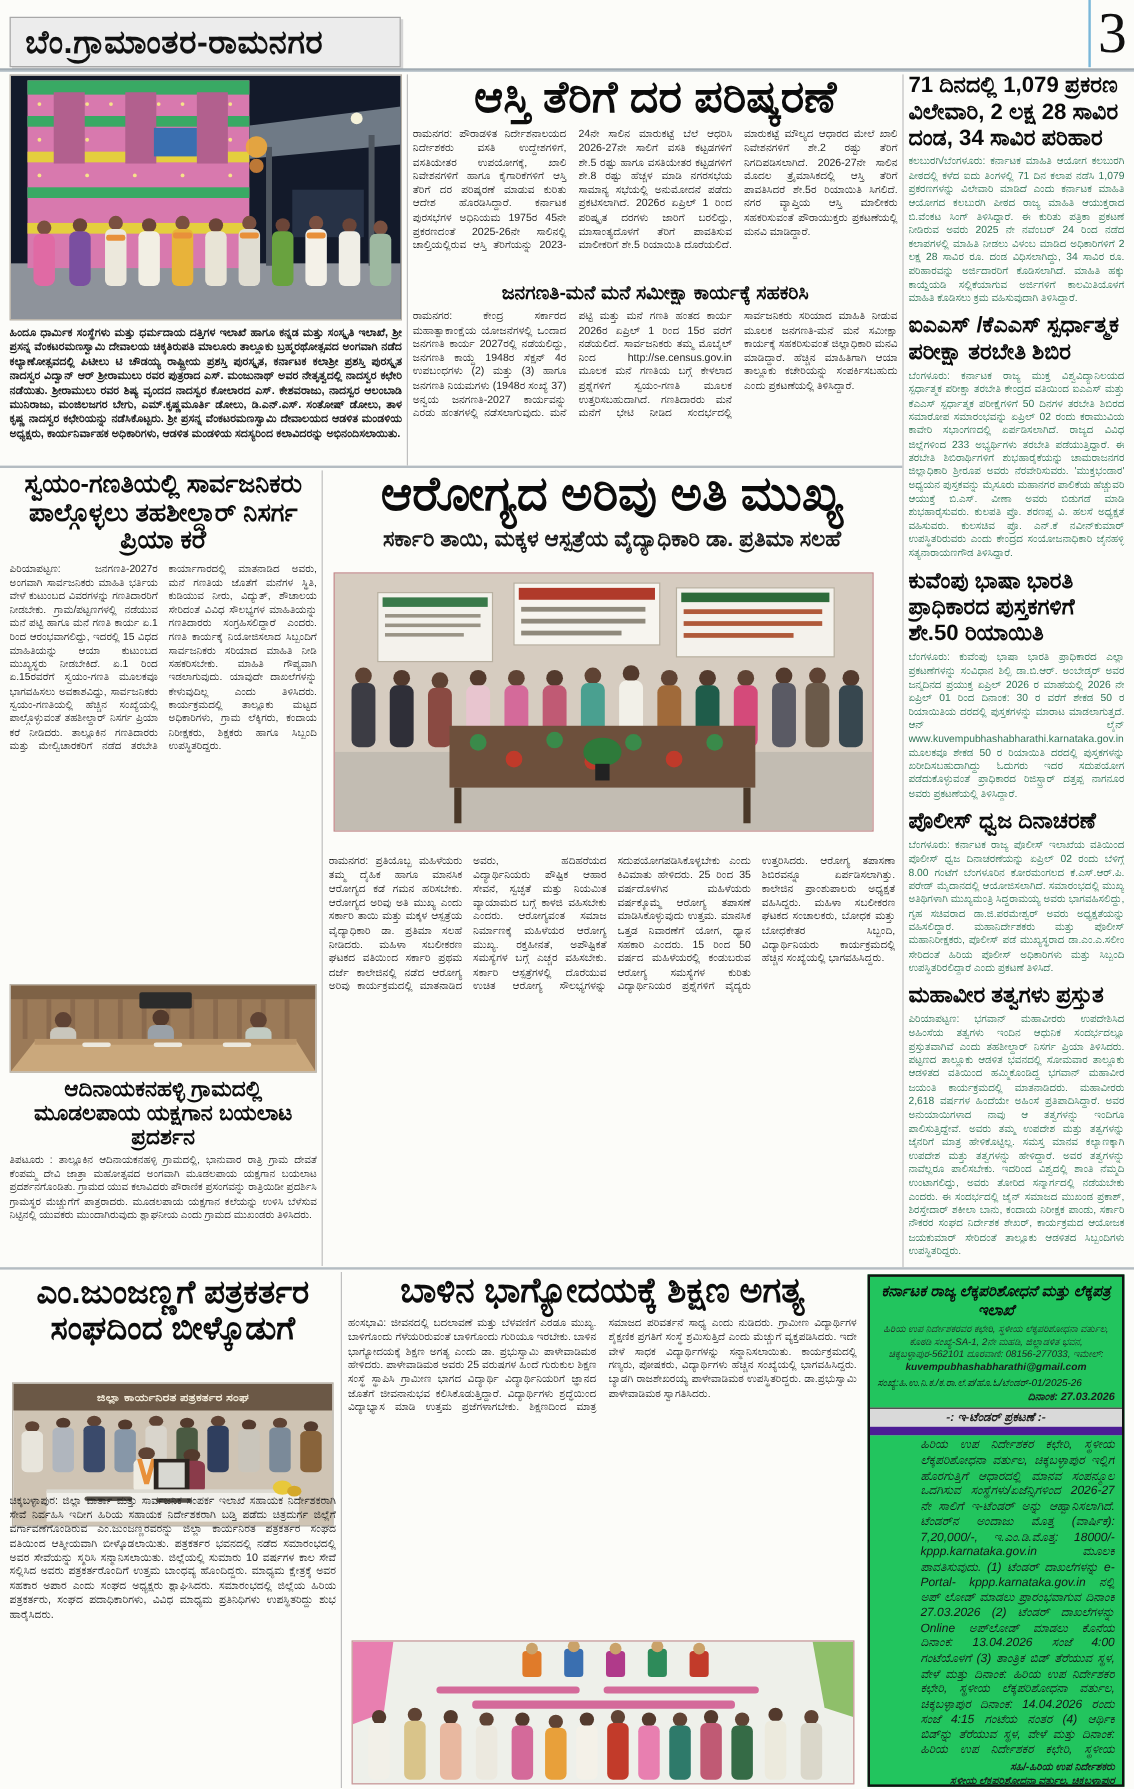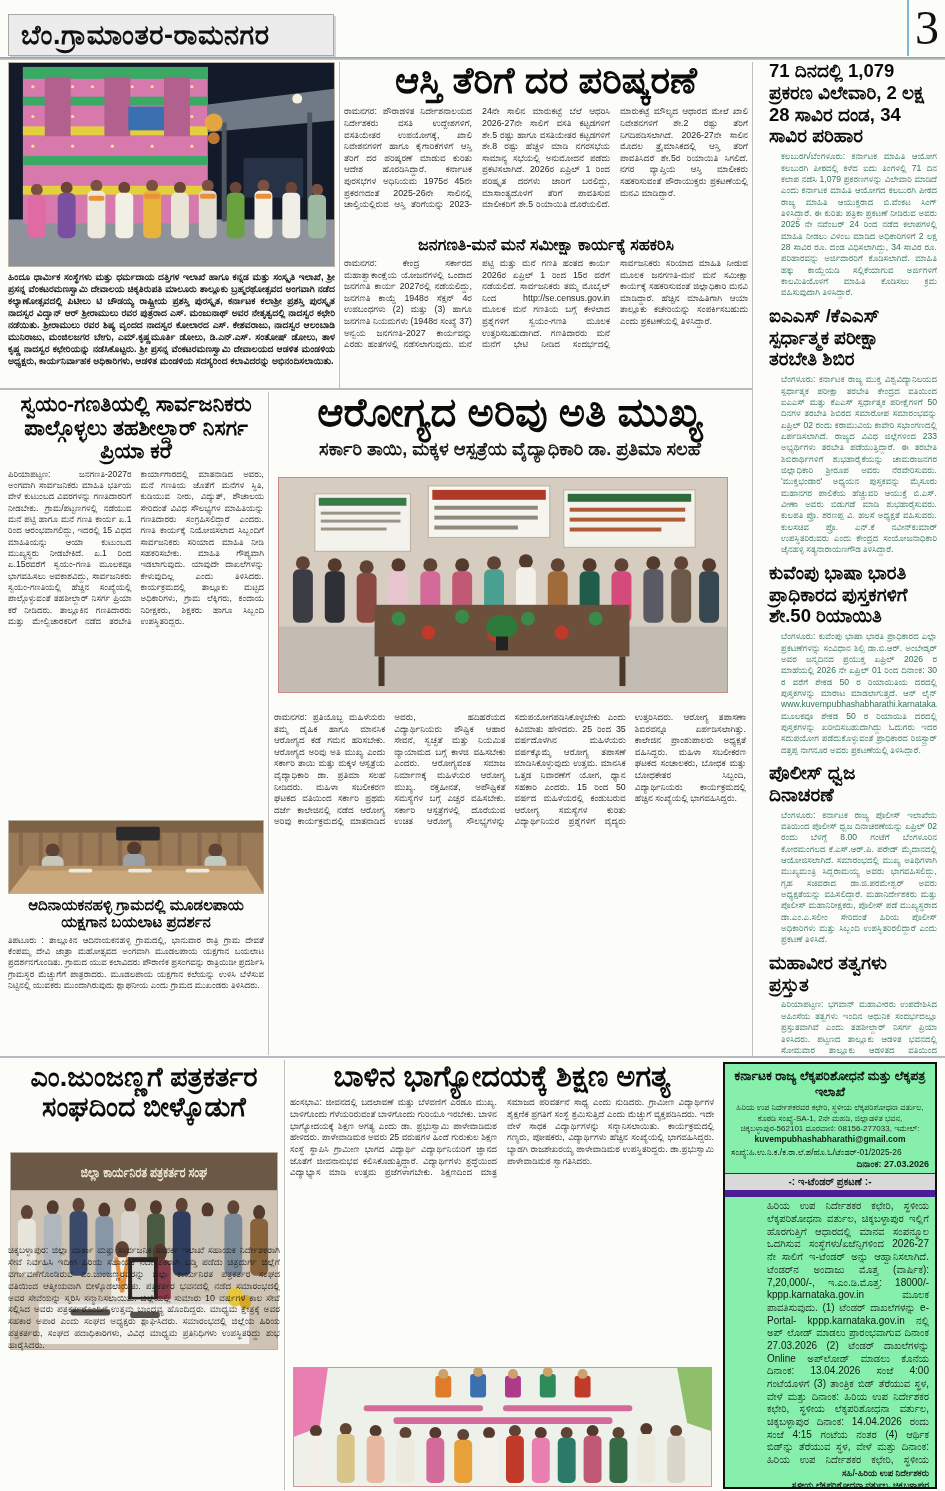--- a/index.html
+++ b/index.html
@@ -36,58 +36,58 @@
   }
   .rule-header{ position:absolute; left:0; top:57px; width:945px; height:3px;
     background:linear-gradient(#8f9aa2,#c9d2d8); }
   
   .vr{ position:absolute; width:1px; background:#bfbfbf; }
   .hr{ position:absolute; height:2px; background:#b4bcc2; }
   
   .headline{ font-weight:bold; color:#0c0c0c; text-align:center; line-height:1.12; }
   .subhead{ font-weight:bold; color:#1b1b1b; text-align:center; }
   .body-txt{ font-size:8.8px; line-height:1.32; text-align:justify; color:#1d1d1d; overflow:hidden; }
-  .teal .body-txt, .body-teal{ color:#2f7457;margin-left:24px; }
+  .teal .body-txt, .body-teal{ color:#2f7457; }
   .photo{ position:absolute; border:1px solid #b9b2a6; overflow:hidden; background:#ddd; }
   .photo svg{ display:block; width:100%; height:100%; }
   
   .caption{ position:absolute; left:8px; top:272px; width:327px; height:112px;
     font-size:9.2px; font-weight:600; line-height:1.3; text-align:justify; color:#151515; overflow:hidden;}
   .proptax{ position:absolute; left:344px; top:60px; width:404px; }
   .proptax .headline{ font-size:37px; }
   .proptax .body-txt{ margin-top:5px; column-count:3; column-gap:10px; height:128px; }
   .census{ position:absolute; left:344px; top:236px; width:404px; }
   .census .headline{ font-size:16px; }
   .census .body-txt{ margin-top:4px; column-count:3; column-gap:10px; height:110px; }
   
   .colc{ position:absolute; left:757px; top:60px; width:180px; height:996px; overflow:hidden;}
-  .colc h3{ font-size:18.5px; font-weight:bold; line-height:1.18; color:#0b0b0b; margin:6px 12px 4px;}
+  .colc h3{ font-size:18.5px; font-weight:bold; line-height:1.18; color:#0b0b0b; margin:6px 0 4px;}
   .colc .body-txt{ font-size:8.6px; }
   
   .selfcensus{ position:absolute; left:8px; top:392px; width:256px; }
   .selfcensus .headline{ font-size:21px; }
   .selfcensus .body-txt{ margin-top:6px; column-count:2; column-gap:9px; height:340px; font-size:8.6px;}
   .moodal{ position:absolute; left:8px; top:897px; width:256px; }
-  .moodal .headline{ font-size:15px; }
+  .moodal .headline{ font-size:18px; }
   .moodal .body-txt{ margin-top:4px; height:102px; font-size:8.6px;}
   .health{ position:absolute; left:274px; top:390px; width:472px; }
   .health .headline{ font-size:40px; }
   .health .subhead{ font-size:18px; margin-top:4px;}
   .health-body{ position:absolute; left:274px; top:700px; width:472px; height:354px;
     column-count:4; column-gap:9px;margin-top:12px; }
   
   .farewell-h{ position:absolute; left:8px; top:1062px; width:272px; }
   .farewell-h .headline{ font-size:27px; }
   .farewell-body{ position:absolute; left:8px; top:1245px; width:272px; height:172px; font-size:9px;}
   .education{ position:absolute; left:290px; top:1060px; width:424px; }
   .education .headline{ font-size:29px; }
   .education .body-txt{ margin-top:5px; column-count:2; column-gap:10px; height:258px; }
   
   .adbox{ position:absolute; left:723px; top:1062px; width:214px; height:427px;
-    border:2px solid #111; background:#86efac; padding:5px 6px; overflow:hidden;}
+    border:2px solid #111; background:#22c55e; padding:5px 6px; overflow:hidden;font-style:italic;}
   .ad-title{ font-size:12.5px; font-weight:bold; text-align:center; line-height:1.25; color:#0a0a0a;}
   .ad-addr{ font-size:8px; text-align:center; line-height:1.3; margin-top:3px; color:#222;}
   .ad-email{ font-size:8.5px; font-weight:bold; text-align:center; }
   .ad-ref{ font-size:8.3px; margin-top:3px; color:#111;}
   .ad-date{ font-size:9px; font-weight:bold; text-align:right; margin-top:1px;}
   .ad-bar{ margin:3px -6px; padding:2px 0; border-top:1px solid #333; border-bottom:7px solid #4c1d95;
     background:#d9d9d9; font-size:10px; font-weight:bold; text-align:center;}
   .ad-body{ font-size:10px; line-height:1.27; text-align:justify; color:#161616; height:268px; overflow:hidden;margin-left:36px;}
   .ad-sign{ font-size:8.6px; font-weight:bold; text-align:right; line-height:1.3;}
   .ad-bottomref{ font-size:7.6px; margin-top:2px; color:#222;}
@@ -396,21 +396,21 @@
       <rect x="100" y="180" width="6" height="30" fill="#4a3828"></rect>
         <rect x="342" y="180" width="6" height="30" fill="#4a3828"></rect>
     </svg>
   </div>
   <div class="body-txt health-body">ರಾಮನಗರ: ಪ್ರತಿಯೊಬ್ಬ ಮಹಿಳೆಯರು ತಮ್ಮ ದೈಹಿಕ ಹಾಗೂ ಮಾನಸಿಕ ಆರೋಗ್ಯದ ಕಡೆ ಗಮನ ಹರಿಸಬೇಕು. ಆರೋಗ್ಯದ ಅರಿವು ಅತಿ ಮುಖ್ಯ ಎಂದು ಸರ್ಕಾರಿ ತಾಯಿ ಮತ್ತು ಮಕ್ಕಳ ಆಸ್ಪತ್ರೆಯ ವೈದ್ಯಾಧಿಕಾರಿ ಡಾ. ಪ್ರತಿಮಾ ಸಲಹೆ ನೀಡಿದರು. ಮಹಿಳಾ ಸಬಲೀಕರಣ ಘಟಕದ ವತಿಯಿಂದ ಸರ್ಕಾರಿ ಪ್ರಥಮ ದರ್ಜೆ ಕಾಲೇಜಿನಲ್ಲಿ ನಡೆದ ಆರೋಗ್ಯ ಅರಿವು ಕಾರ್ಯಕ್ರಮದಲ್ಲಿ ಮಾತನಾಡಿದ ಅವರು, ಹದಿಹರೆಯದ ವಿದ್ಯಾರ್ಥಿನಿಯರು ಪೌಷ್ಟಿಕ ಆಹಾರ ಸೇವನೆ, ಸ್ವಚ್ಛತೆ ಮತ್ತು ನಿಯಮಿತ ವ್ಯಾಯಾಮದ ಬಗ್ಗೆ ಕಾಳಜಿ ವಹಿಸಬೇಕು ಎಂದರು. ಆರೋಗ್ಯವಂತ ಸಮಾಜ ನಿರ್ಮಾಣಕ್ಕೆ ಮಹಿಳೆಯರ ಆರೋಗ್ಯ ಮುಖ್ಯ. ರಕ್ತಹೀನತೆ, ಅಪೌಷ್ಟಿಕತೆ ಸಮಸ್ಯೆಗಳ ಬಗ್ಗೆ ಎಚ್ಚರ ವಹಿಸಬೇಕು. ಸರ್ಕಾರಿ ಆಸ್ಪತ್ರೆಗಳಲ್ಲಿ ದೊರೆಯುವ ಉಚಿತ ಆರೋಗ್ಯ ಸೌಲಭ್ಯಗಳನ್ನು ಸದುಪಯೋಗಪಡಿಸಿಕೊಳ್ಳಬೇಕು ಎಂದು ಕಿವಿಮಾತು ಹೇಳಿದರು. 25 ರಿಂದ 35 ವರ್ಷದೊಳಗಿನ ಮಹಿಳೆಯರು ವರ್ಷಕ್ಕೊಮ್ಮೆ ಆರೋಗ್ಯ ತಪಾಸಣೆ ಮಾಡಿಸಿಕೊಳ್ಳುವುದು ಉತ್ತಮ. ಮಾನಸಿಕ ಒತ್ತಡ ನಿವಾರಣೆಗೆ ಯೋಗ, ಧ್ಯಾನ ಸಹಕಾರಿ ಎಂದರು. 15 ರಿಂದ 50 ವರ್ಷದ ಮಹಿಳೆಯರಲ್ಲಿ ಕಂಡುಬರುವ ಆರೋಗ್ಯ ಸಮಸ್ಯೆಗಳ ಕುರಿತು ವಿದ್ಯಾರ್ಥಿನಿಯರ ಪ್ರಶ್ನೆಗಳಿಗೆ ವೈದ್ಯರು ಉತ್ತರಿಸಿದರು. ಆರೋಗ್ಯ ತಪಾಸಣಾ ಶಿಬಿರವನ್ನೂ ಏರ್ಪಡಿಸಲಾಗಿತ್ತು. ಕಾಲೇಜಿನ ಪ್ರಾಂಶುಪಾಲರು ಅಧ್ಯಕ್ಷತೆ ವಹಿಸಿದ್ದರು. ಮಹಿಳಾ ಸಬಲೀಕರಣ ಘಟಕದ ಸಂಚಾಲಕರು, ಬೋಧಕ ಮತ್ತು ಬೋಧಕೇತರ ಸಿಬ್ಬಂದಿ, ವಿದ್ಯಾರ್ಥಿನಿಯರು ಕಾರ್ಯಕ್ರಮದಲ್ಲಿ ಹೆಚ್ಚಿನ ಸಂಖ್ಯೆಯಲ್ಲಿ ಭಾಗವಹಿಸಿದ್ದರು.</div>
 
   <div class="farewell-h">
     <div class="headline">ಎಂ.ಜುಂಜಣ್ಣಗೆ ಪತ್ರಕರ್ತರ ಸಂಘದಿಂದ ಬೀಳ್ಕೊಡುಗೆ</div>
   </div>
 
-  <div class="photo" style="left:10px; top:1152px; width:268px; height:198px;">
+  <div class="photo" style="left:10px; top:1152px; width:268px; height:120px;">
     <svg viewBox="0 0 268 158" preserveAspectRatio="none">
       <rect width="268" height="158" fill="#cfc4b4"></rect>
       <rect width="268" height="30" fill="#6b5846"></rect>
       <text x="134" y="19" text-anchor="middle" font-size="11" fill="#f2ead8" font-weight="bold">ಜಿಲ್ಲಾ ಕಾರ್ಯನಿರತ ಪತ್ರಕರ್ತರ ಸಂಘ</text>
       <g>
         <g transform="translate(16,48)">
             <circle r="6" fill="#5f4334"></circle>
             <rect x="-9" y="5" width="18" height="46" rx="5" fill="#e8e5dc"></rect>
           </g>
         <g transform="translate(42,44)">

